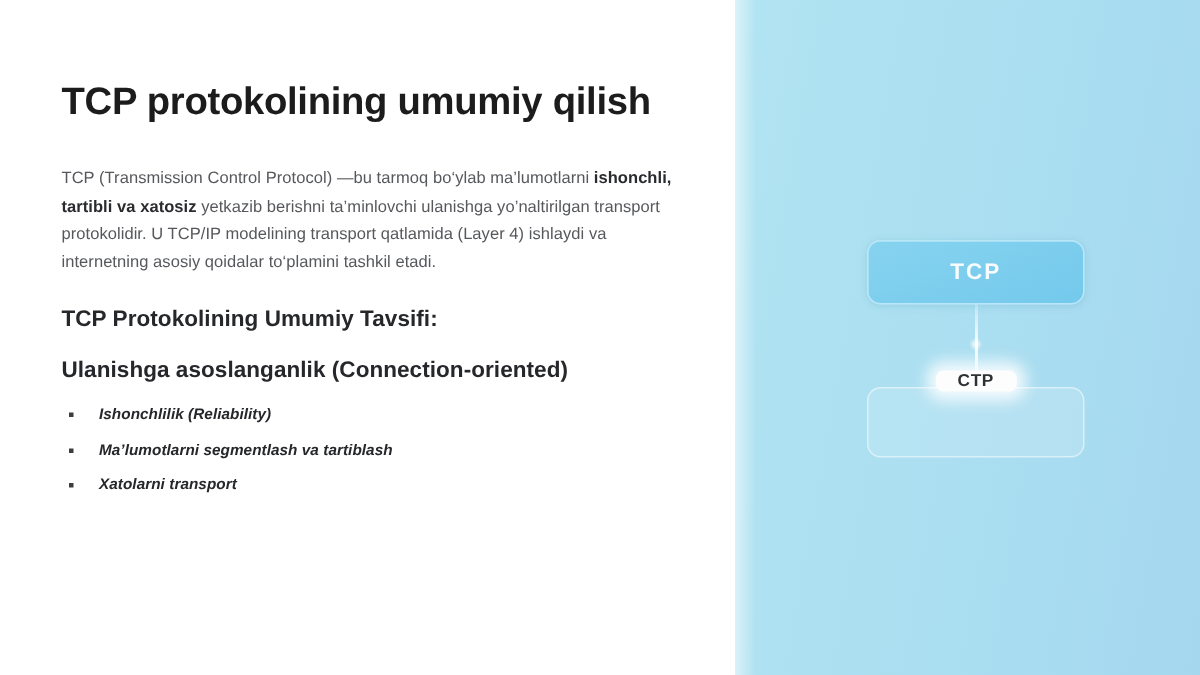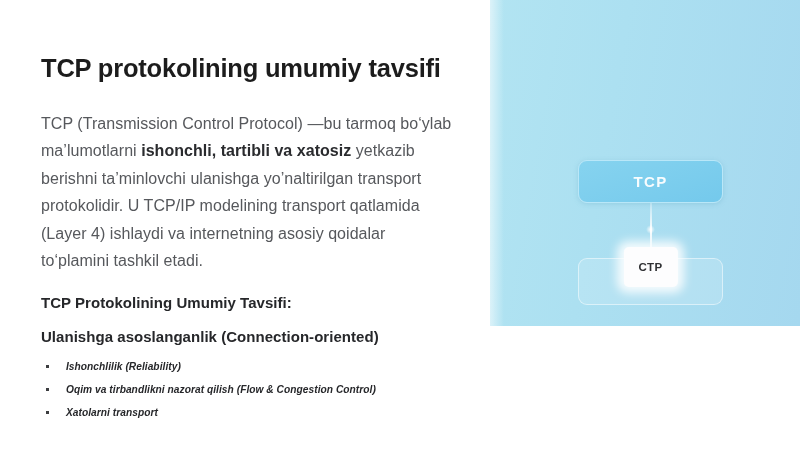--- a/index.html
+++ b/index.html
@@ -37,21 +37,21 @@
     font-size: 25.5px;
     line-height: 1.32;
     font-weight: bold;
     color: #1c1c1c;
     letter-spacing: -0.2px;
     max-width: 400px;
   }
 
   .body-paragraph {
     margin: 24px 0 0 0;
-    font-size: 16px;
+    font-size: 11px;
     line-height: 1.72;
     color: #56585c;
     max-width: 425px;
     letter-spacing: 0.04px;
   }
   .body-paragraph b {
     color: #2a2b2e;
     font-weight: bold;
   }
 
@@ -88,21 +88,21 @@
     top: 4px;
     width: 3px;
     height: 3px;
     background: #3c3d40;
   }
 
   
   .diagram-pane {
     position: relative;
     width: 310px;
-    height: 326px;
+    height: 450px;
     background: linear-gradient(100deg, #b2e4f2 0%, #ace0f1 38%, #a5d8ef 100%);
     overflow: hidden;
   }
   .pane-edge-glow {
     position: absolute;
     left: 0;
     top: 0;
     width: 14px;
     height: 450px;
     background: linear-gradient(to right, rgba(255,255,255,0.55), rgba(255,255,255,0));
@@ -164,54 +164,54 @@
     height: 9px;
     border-radius: 50%;
     background: radial-gradient(circle, rgba(255,255,255,0.95) 0%, rgba(255,255,255,0) 70%);
   }
 
   .chip-label {
     position: absolute;
     left: 50%;
     top: -12px;
     transform: translateX(-50%);
-    padding: 14px 15px;
+    padding: 1px 15px;
     border-radius: 5px;
     background: #fdfdfe;
     box-shadow: 0 0 10px 6px rgba(255,255,255,0.85);
     font-size: 11.5px;
     font-weight: bold;
     color: #2f3033;
     letter-spacing: 0.4px;
     white-space: nowrap;
   }
 </style>
 </head>
 <body>
 
 <div class="slide">
 
   <div class="content-pane">
 
-    <h1 class="slide-title">TCP protokolining umumiy tavsifi</h1>
+    <h1 class="slide-title">TCP protokolining umumiy qilish</h1>
 
     <p class="body-paragraph"><span>TCP (Transmission Control Protocol) —bu tarmoq bo‘ylab ma’lumotlarni </span><b>ishonchli, tartibli va xatosiz</b><span> yetkazib berishni ta’minlovchi ulanishga yo’naltirilgan transport protokolidir. U TCP/IP modelining transport qatlamida (Layer 4) ishlaydi va internetning asosiy qoidalar to‘plamini tashkil etadi.</span></p>
 
     <p class="section-heading">TCP Protokolining Umumiy Tavsifi:</p>
 
     <p class="section-heading second">Ulanishga asoslanganlik (Connection-oriented)</p>
 
     <ul class="bullet-list">
       <li class="bullet-item">
         <span class="marker"></span>
         <span>Ishonchlilik (Reliability)</span>
       </li>
       <li class="bullet-item">
         <span class="marker"></span>
-        <span>Oqim va tirbandlikni nazorat qilish (Flow &amp; Congestion Control)</span>
+        <span>Ma’lumotlarni segmentlash va tartiblash</span>
       </li>
       <li class="bullet-item">
         <span class="marker"></span>
         <span>Xatolarni transport</span>
       </li>
     </ul>
 
   </div>
 
   <div class="diagram-pane">

